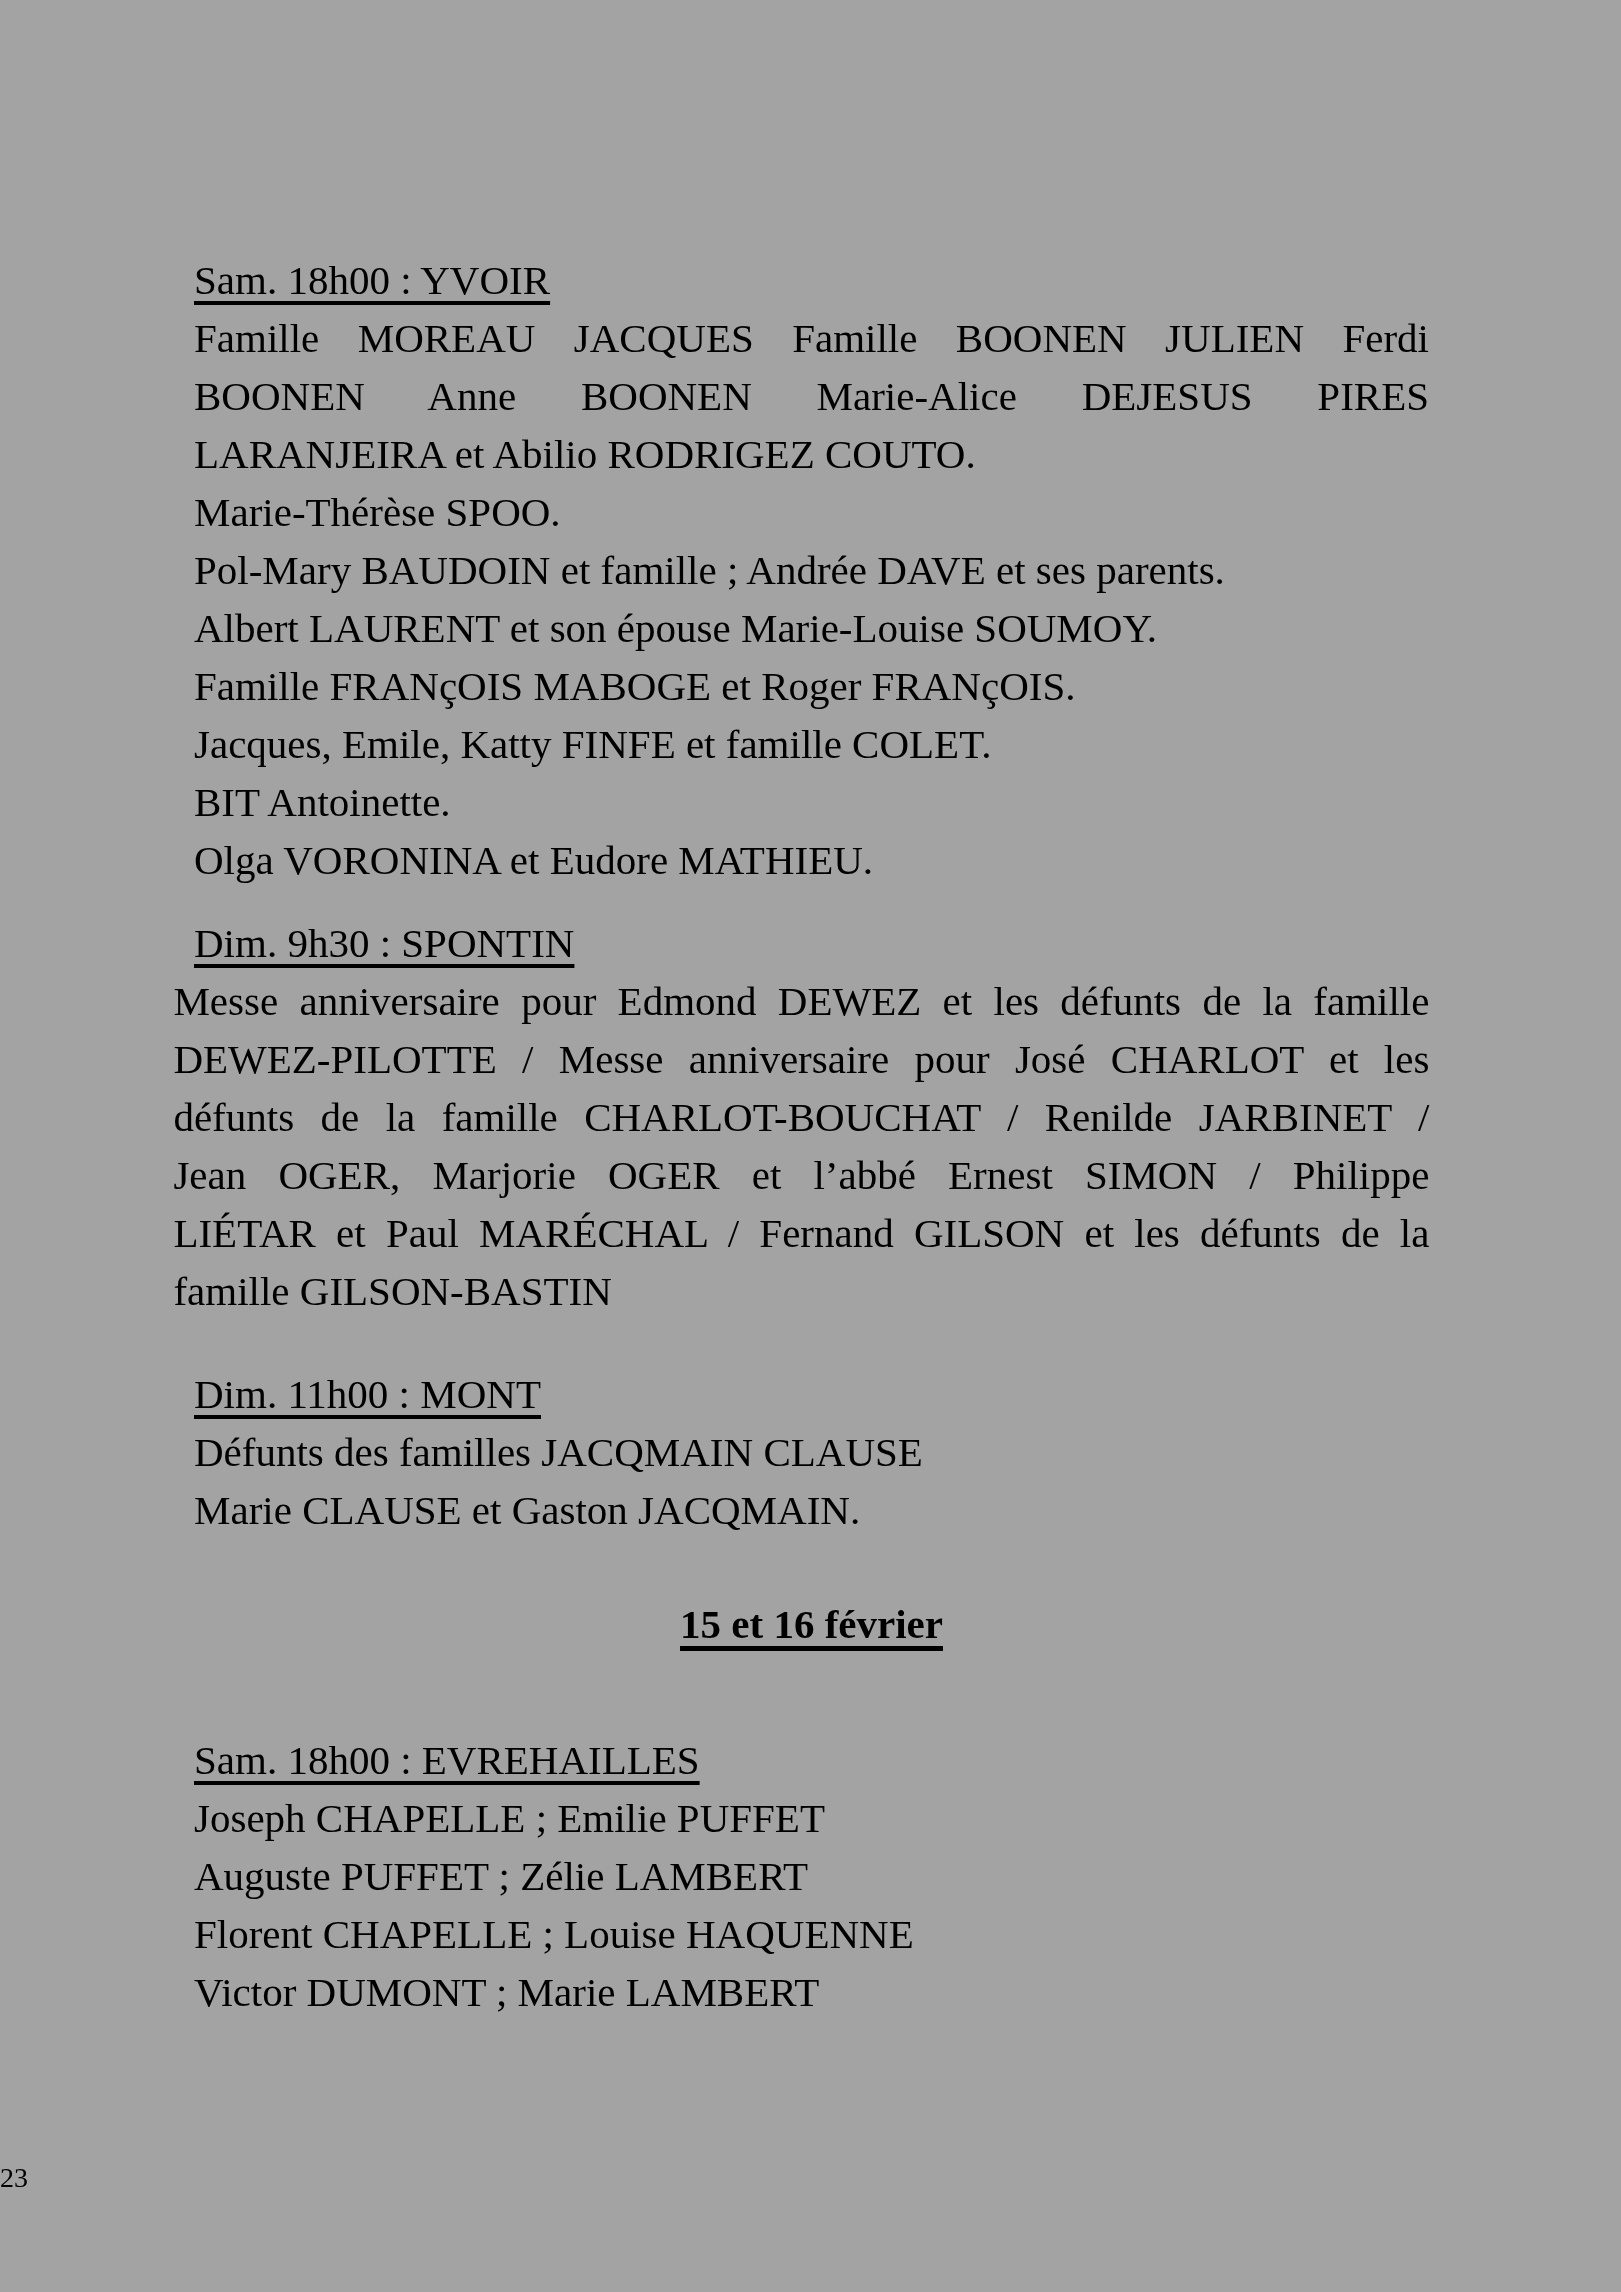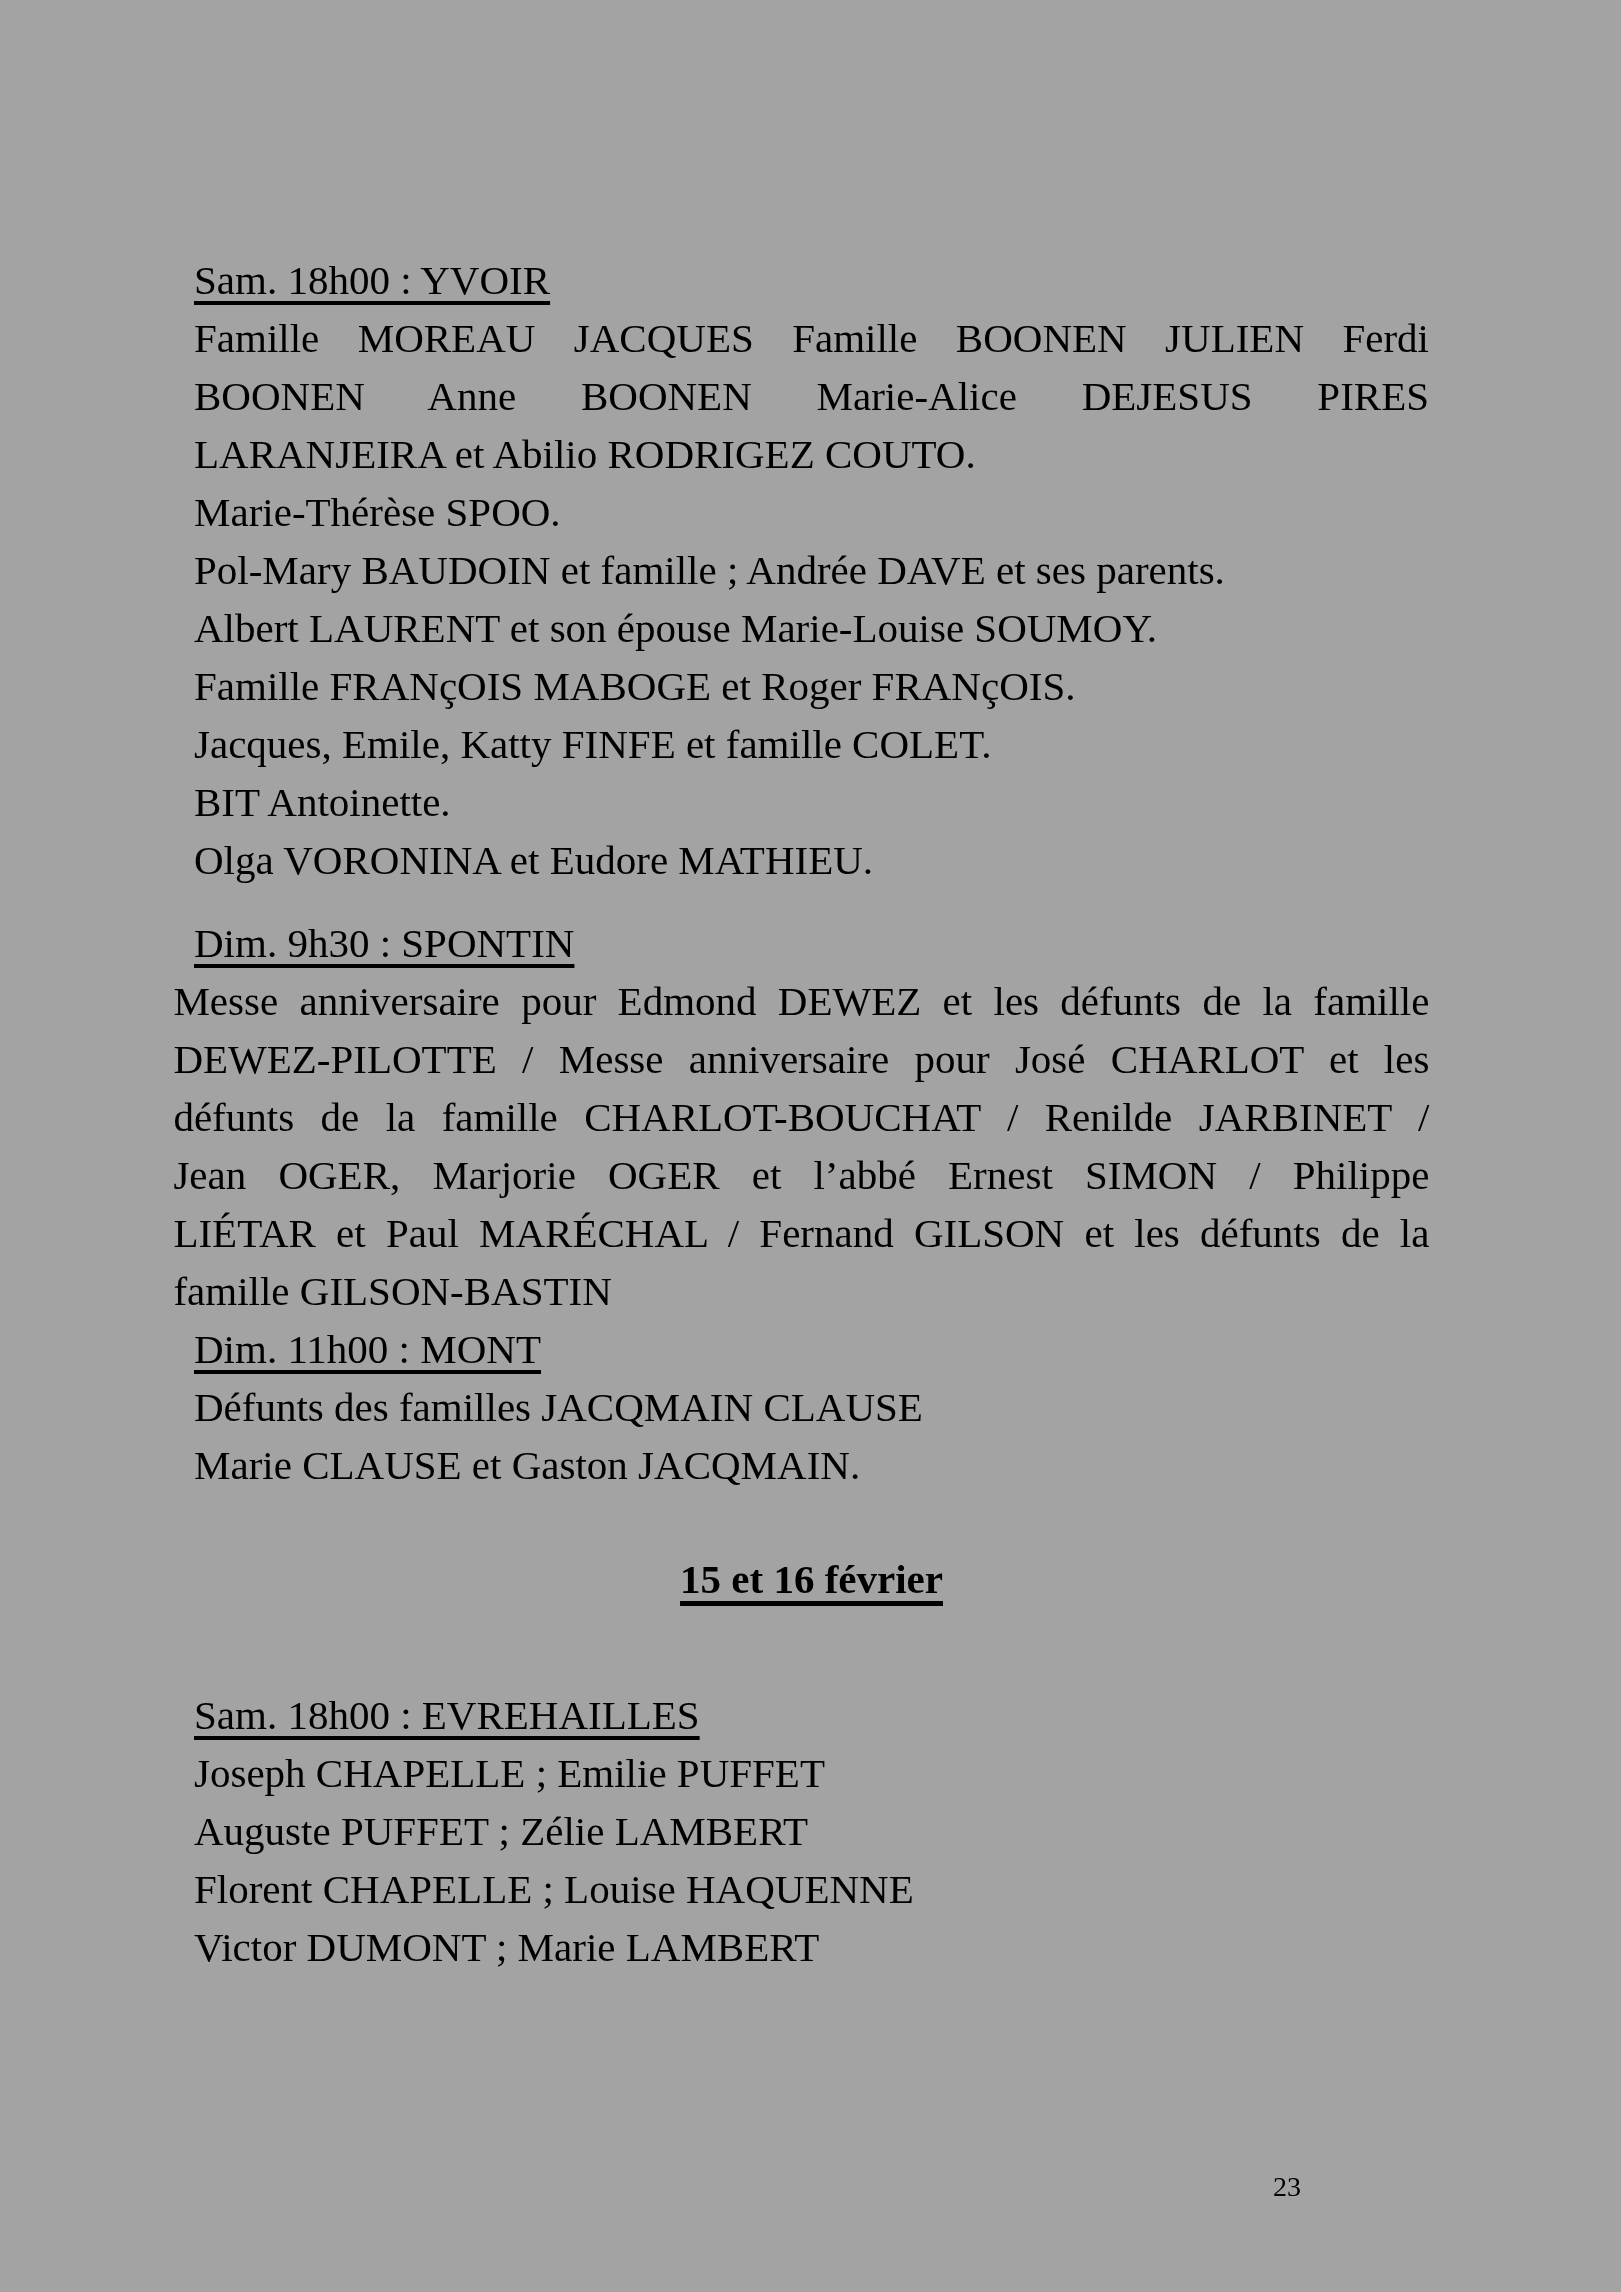--- a/index.html
+++ b/index.html
@@ -40,43 +40,42 @@
   .heading .u {
     text-decoration: underline;
     text-decoration-thickness: 3.6px;
     text-underline-offset: 7.2px;
   }
   .sec2-heading { margin-top: 25px; }
   .sec2-para {
     margin-left: -20.6px;
     width: 1256px;
   }
-  .sec3-heading { }
+  .sec3-heading { margin-top: 45px; }
   .date-heading {
     margin-top: 56px;
     line-height: 58px;
     height: 58px;
     text-align: center;
     font-weight: bold;
   }
   .date-heading .u {
     text-decoration: underline;
     text-decoration-thickness: 4.5px;
     text-underline-offset: 8px;
   }
   .sec4-heading { margin-top: 78px; }
   .page-number {
     position: absolute;
     left: 0;
     top: 2160px;
     width: 1301px;
-    text-align: right;
+    text-align: left;
     font-size: 28px;
     line-height: 36px;
-    margin-top: 9px;
   }
 </style>
 </head>
 <body>
 
 <div class="page">
   <div class="content">
 
     <div class="heading"><span class="u">Sam. 18h00 : YVOIR</span></div>
     <div class="jline">Famille MOREAU JACQUES Famille BOONEN JULIEN Ferdi</div>

